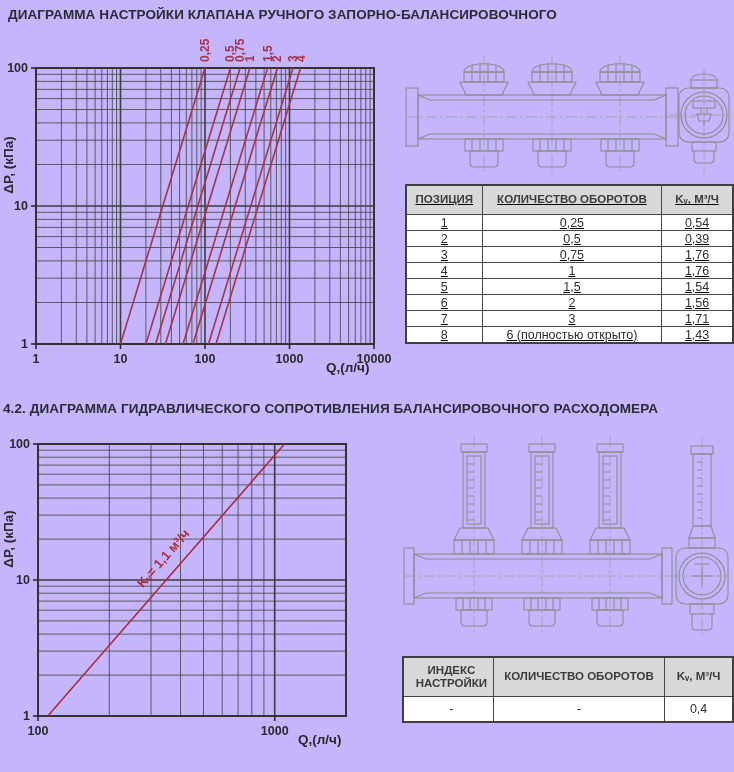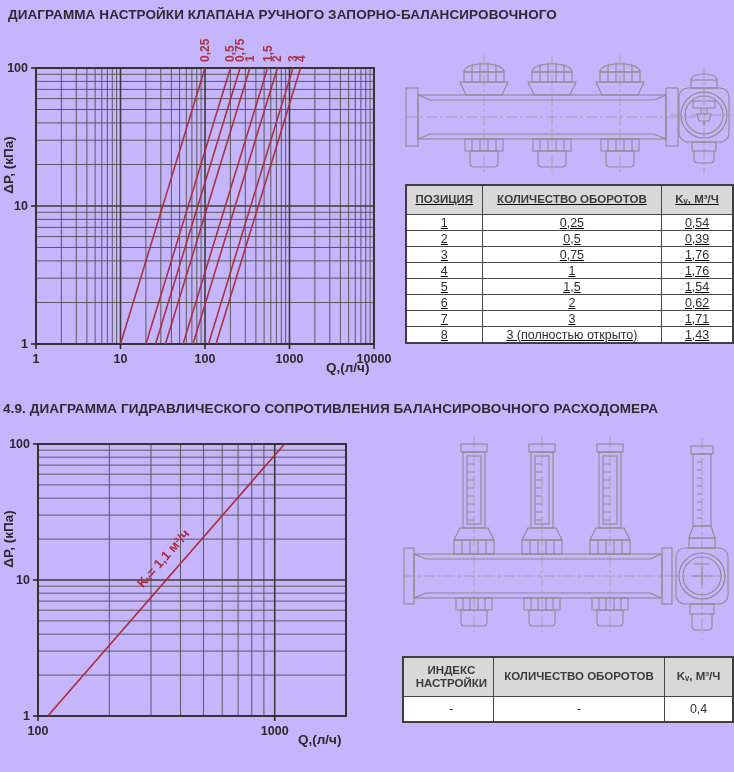--- a/index.html
+++ b/index.html
@@ -154,36 +154,36 @@
           <td>1,76</td>
         </tr>
         <tr>
           <td>5</td>
           <td>1,5</td>
           <td>1,54</td>
         </tr>
         <tr>
           <td>6</td>
           <td>2</td>
-          <td>0,62</td>
+          <td>1,56</td>
         </tr>
         <tr>
           <td>7</td>
           <td>3</td>
           <td>1,71</td>
         </tr>
         <tr>
           <td>8</td>
-          <td>3 (полностью открыто)</td>
+          <td>6 (полностью открыто)</td>
           <td>1,43</td>
         </tr>
       </tbody>
     </table>
 
-  <h2 id="title2">4.9. ДИАГРАММА ГИДРАВЛИЧЕСКОГО СОПРОТИВЛЕНИЯ БАЛАНСИРОВОЧНОГО РАСХОДОМЕРА</h2>
+  <h2 id="title2">4.2. ДИАГРАММА ГИДРАВЛИЧЕСКОГО СОПРОТИВЛЕНИЯ БАЛАНСИРОВОЧНОГО РАСХОДОМЕРА</h2>
 
   <svg id="chart2" class="chart" width="400" height="332">
       <path d="M109.3 20 V292 M151.0 20 V292 M180.5 20 V292 M203.5 20 V292 M222.2 20 V292 M238.1 20 V292 M251.8 20 V292 M263.9 20 V292 M346.0 20 V292 M38 251.1 H346 M38 227.1 H346 M38 210.1 H346 M38 196.9 H346 M38 186.2 H346 M38 177.1 H346 M38 169.2 H346 M38 162.2 H346 M38 115.1 H346 M38 91.1 H346 M38 74.1 H346 M38 60.9 H346 M38 50.2 H346 M38 41.1 H346 M38 33.2 H346 M38 26.2 H346" stroke="#4f4f4f" stroke-width="0.9" fill="none"></path>
       <path d="M38.0 20 V292 M274.7 20 V292 M38 292.0 H346 M38 156.0 H346 M38 20.0 H346" stroke="#3d3d3d" stroke-width="1.6" fill="none"></path>
       <rect x="38" y="20" width="308" height="272" stroke="#333" stroke-width="2" fill="none"></rect>
       <line x1="38" y1="292" x2="38" y2="297" stroke="#2a2a2a" stroke-width="1.6"></line>
       <text x="38" y="311" text-anchor="middle" class="tick">100</text>
       <line x1="274.7355103467942" y1="292" x2="274.7355103467942" y2="297" stroke="#2a2a2a" stroke-width="1.6"></line>
       <text x="274.7355103467942" y="311" text-anchor="middle" class="tick">1000</text>
       <line x1="33" y1="20" x2="38" y2="20" stroke="#2a2a2a" stroke-width="1.6"></line>

